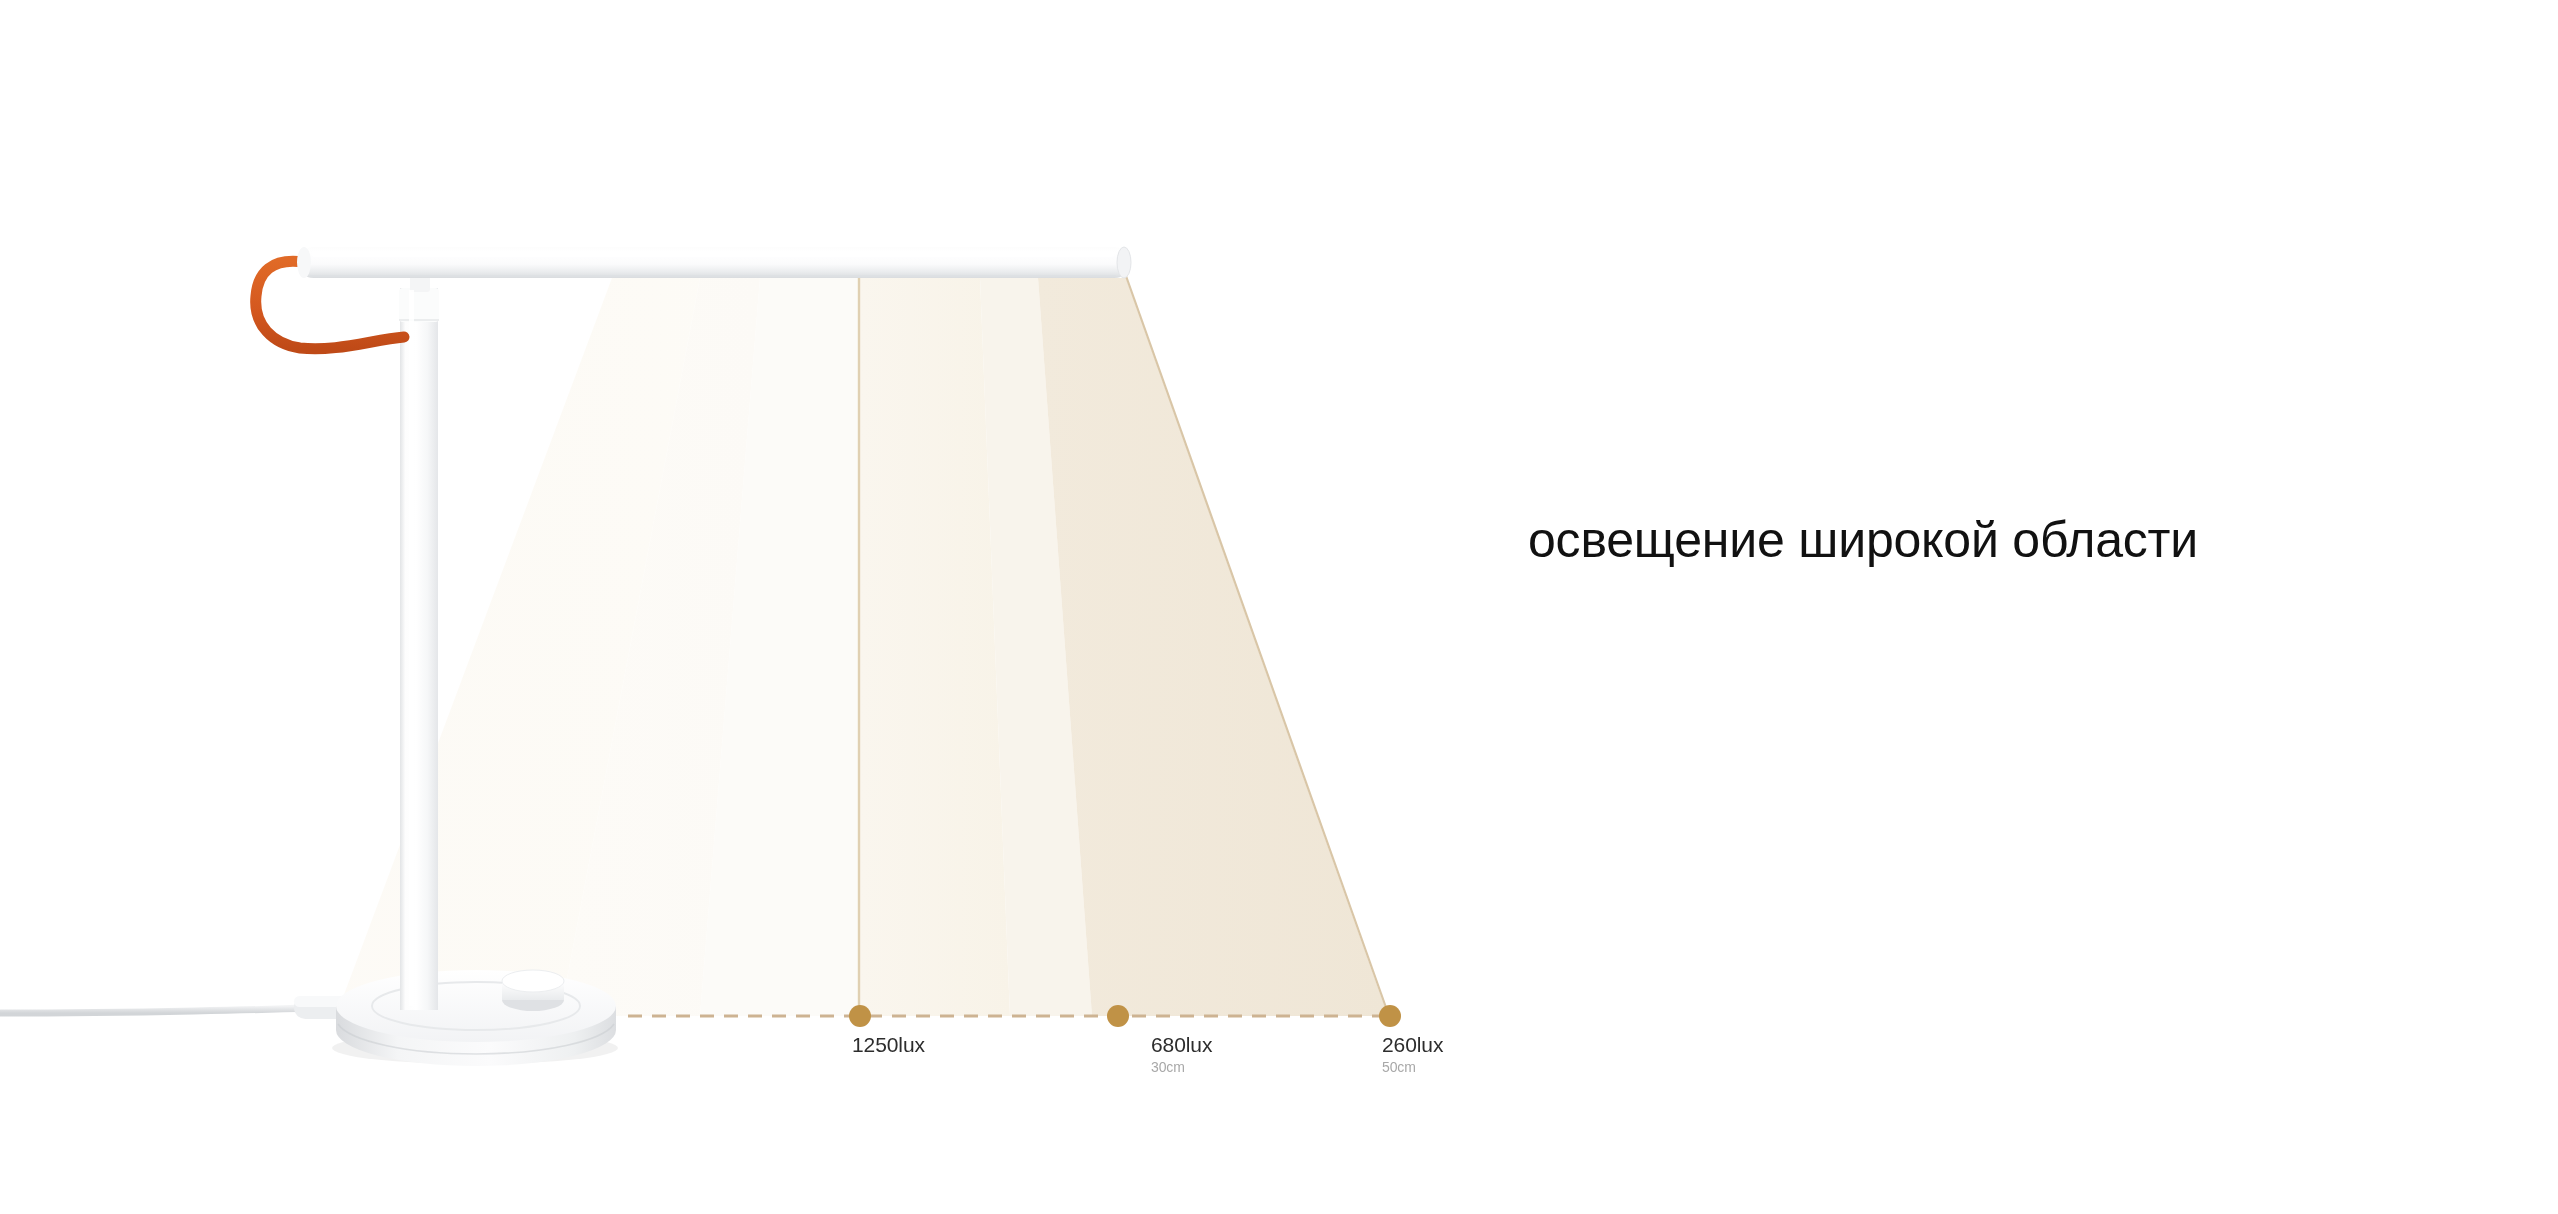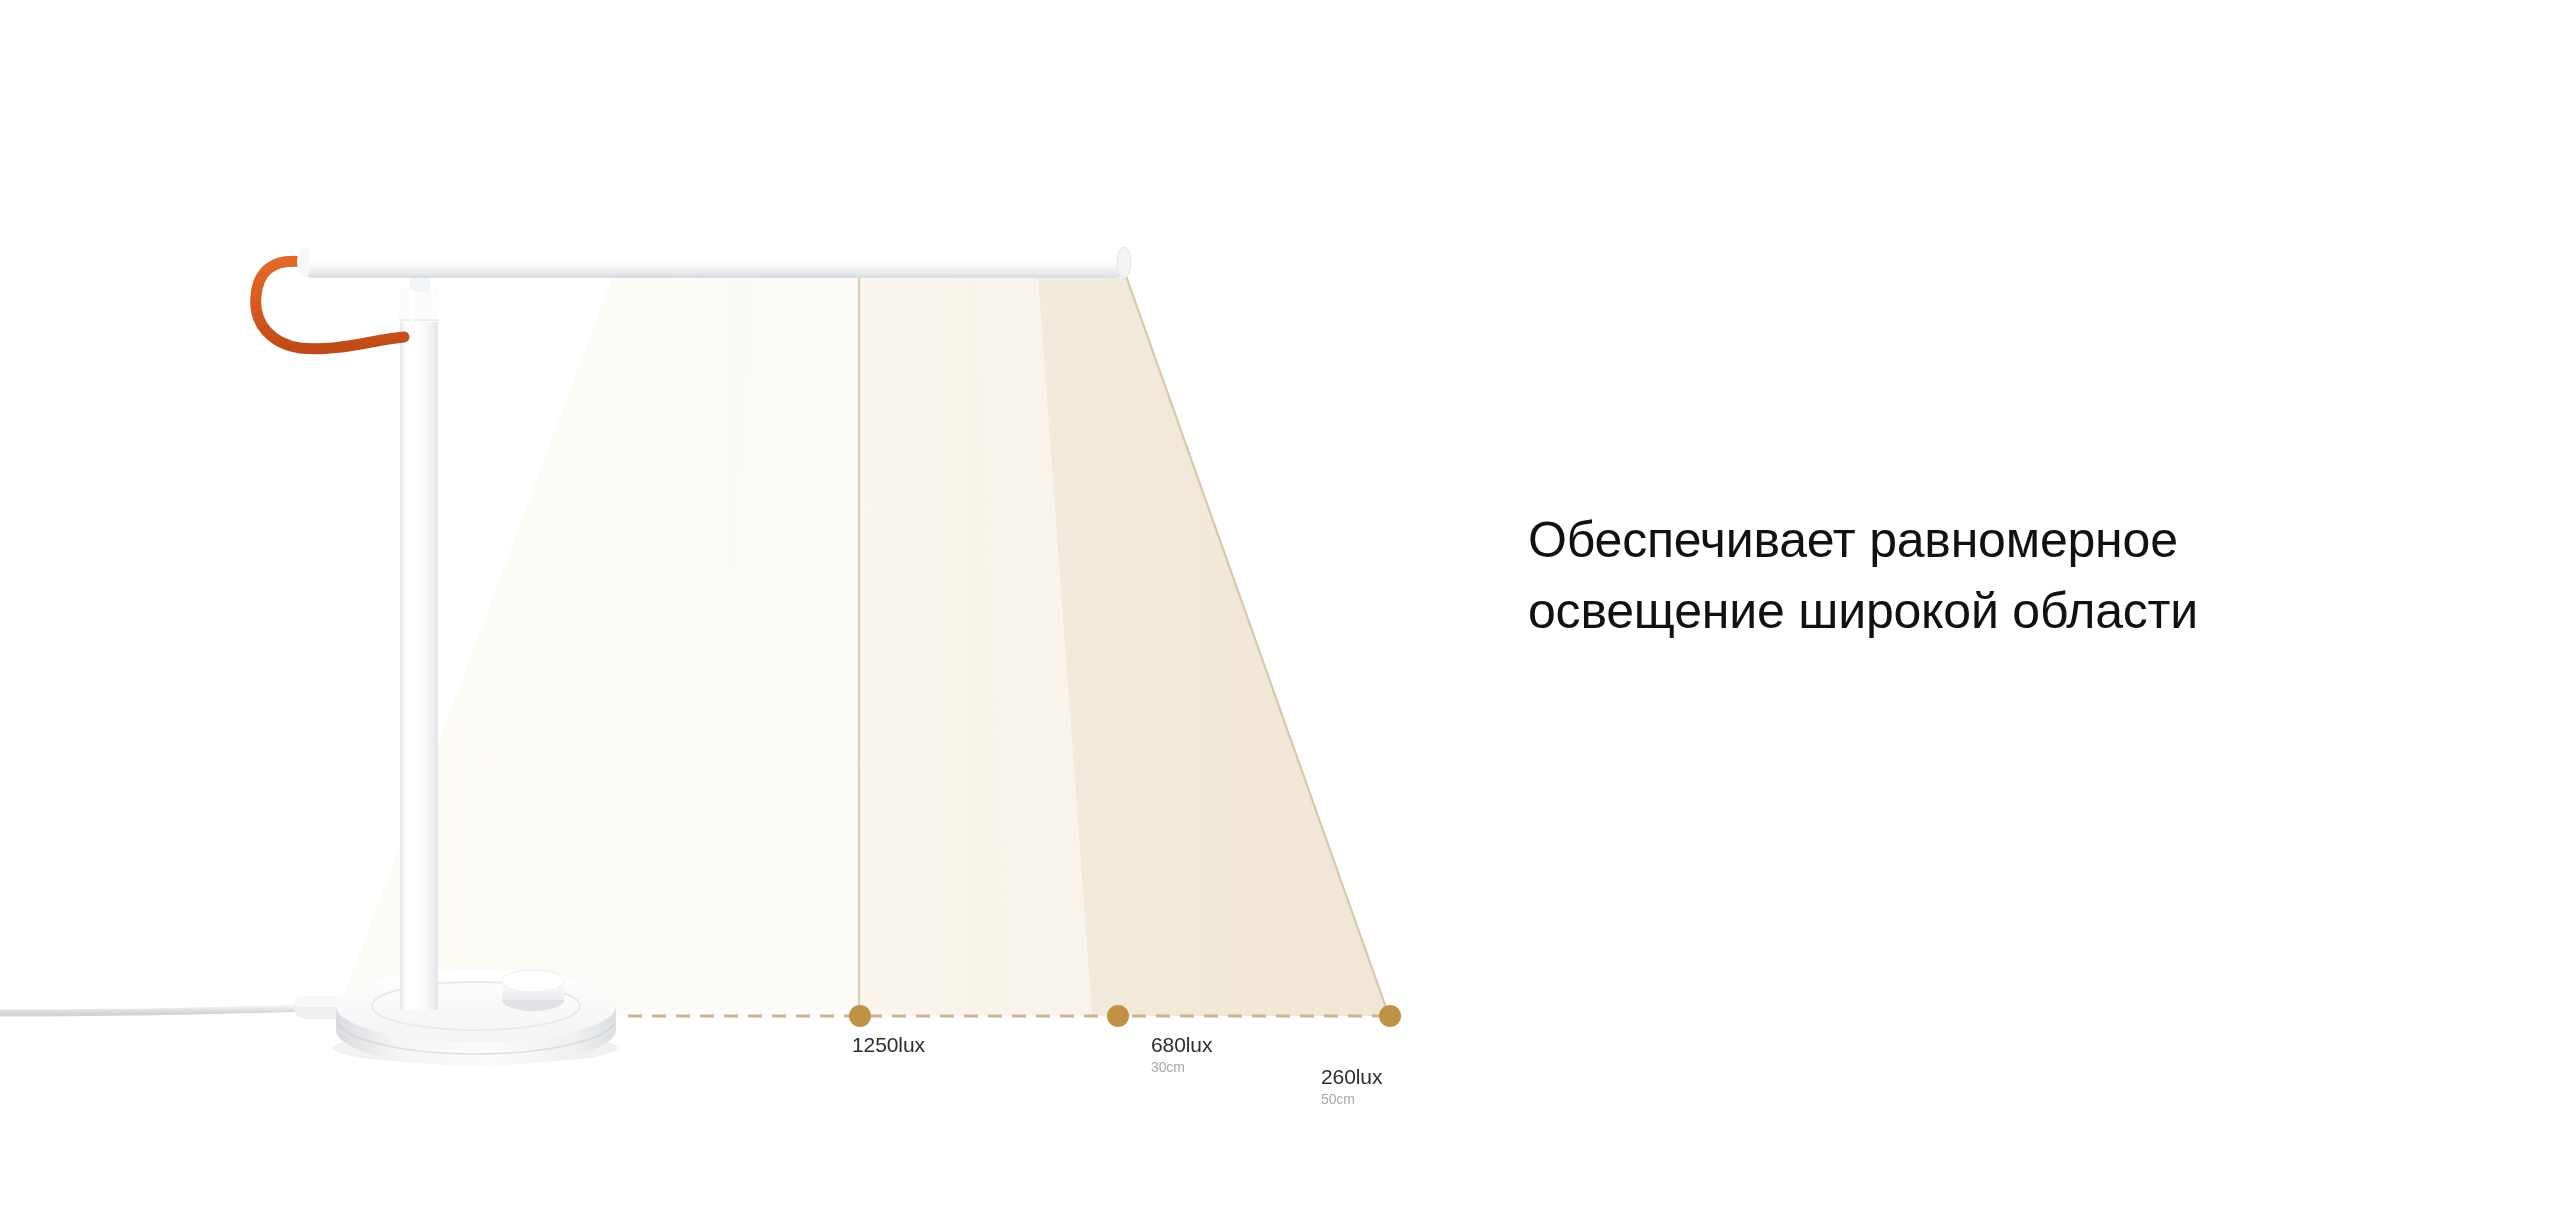--- a/index.html
+++ b/index.html
@@ -202,23 +202,22 @@
   <div class="marker-label" style="left:852px;top:1032px;">
     <div class="marker-lux">1250lux</div>
     <div class="marker-dist"></div>
   </div>
 
   <div class="marker-label" style="left:1151px;top:1032px;">
     <div class="marker-lux">680lux</div>
     <div class="marker-dist">30cm</div>
   </div>
 
-  <div class="marker-label" style="left:1321px;top:1032px;margin-top:32px;">
+  <div class="marker-label" style="left:1382px;top:1032px;">
     <div class="marker-lux">260lux</div>
     <div class="marker-dist">50cm</div>
   </div>
 
   <div id="headline">
-    <span class="hl-line">Обеспечивает равномерное</span>
     <span class="hl-line">освещение широкой области</span>
   </div>
 
 </div>
 
 </body></html>

